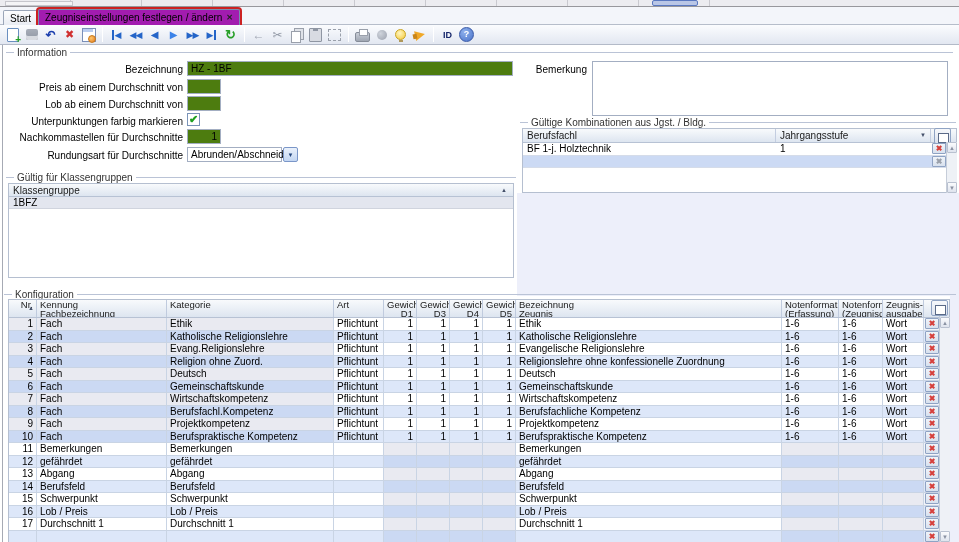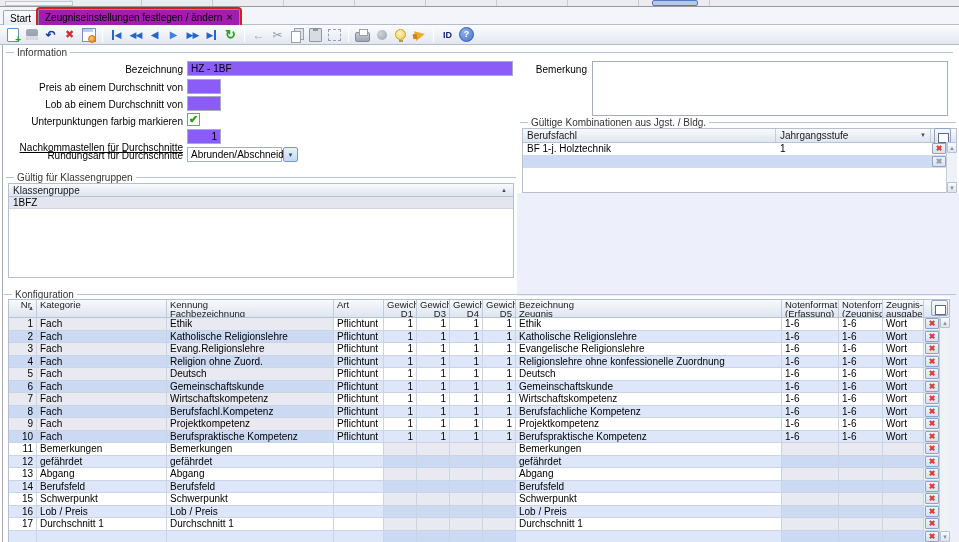--- a/index.html
+++ b/index.html
@@ -73,21 +73,21 @@
 
 .splitter { left:2px; top:45px; width:1px; height:497px; background:#a6aab4; }
 .lav { background:#edeffa; }
 
 
 .group-line { border-top:1px solid #bac3d6; }
 .group-title { position:absolute; top:-6px; left:8px; background:#fff; padding:0 3px; font-size:10px; color:#333; white-space:nowrap; }
 
 
 .flabel { position:absolute; text-align:right; font-size:10px; white-space:nowrap; }
-.tin { position:absolute; border:1px solid #a3aec2; height:15px; font:10px "Liberation Sans",sans-serif; padding:0 3px; background:#8b5cf6; }
+.tin { position:absolute; border:1px solid #a3aec2; height:15px; font:10px "Liberation Sans",sans-serif; padding:0 3px; background:#4d7c0f; }
 .tin.num { text-align:right; }
 .checkbox { position:absolute; width:13px; height:13px; border:1px solid #7a93b8; background:#fff; }
 .checkbox.checked::after { content:'✔'; color:#1fa01f; font-size:11px; line-height:11px; font-weight:bold; margin-left:1px; }
 .selbox { position:absolute; border:1px solid #a3aec2; background:#fff; height:15px; padding:1px 3px; font-size:10px; }
 .ddbtn { position:absolute; width:15px; height:15px; background:linear-gradient(#eaf1fb,#c3d6f2); border:1px solid #7a96c8;
   border-radius:2px; text-align:center; }
 .ddbtn::after { content:'▼'; font-size:6px; color:#24467e; line-height:13px; }
 .tarea { position:absolute; border:1px solid #a3aec2; background:#fff; resize:none; font:10px "Liberation Sans",sans-serif; }
 
 
@@ -199,21 +199,21 @@
 
 <span class="flabel" style="left:8px;top:82px;width:175px;">Preis ab einem Durchschnitt von</span>
 <input class="tin num" style="left: 187px; top: 79px; width: 34px;" value="">
 
 <span class="flabel" style="left:8px;top:99px;width:175px;">Lob ab einem Durchschnitt von</span>
 <input class="tin num" style="left: 187px; top: 96px; width: 34px;" value="">
 
 <span class="flabel" style="left:8px;top:116px;width:175px;">Unterpunktungen farbig markieren</span>
 <div class="checkbox checked" style="left:187px;top:113px;"></div>
 
-<span class="flabel" style="left:8px;top:142px;width:175px;text-decoration:underline;">Nachkommastellen für Durchschnitte</span>
+<span class="flabel" style="left:8px;top:132px;width:175px;">Nachkommastellen für Durchschnitte</span>
 <input class="tin num" style="left: 187px; top: 129px; width: 34px;" value="1">
 
 <span class="flabel" style="left:8px;top:150px;width:175px;">Rundungsart für Durchschnitte</span>
 <div class="selbox" style="left:187px;top:147px;width:95px;">
   <span>Abrunden/Abschneiden</span>
 </div>
 <div class="ddbtn" style="left:283px;top:147px;">
   <span></span>
 </div>
 
@@ -272,27 +272,27 @@
 
 <div class="abs group-line" style="left:4px;top:294px;width:952px;height:1px;">
   <span class="group-title">Konfiguration</span>
 </div>
 <div class="abs konfig-table">
   <div class="kf-grid kf-hrow thead">
       <div class="khcell col-nr">
         <div class="l1">Nr.</div>
         <div class="sortasc" style="position: absolute; right: 2px; top: 4px;">▲</div>
       </div>
-      <div class="khcell col-kategorie">
-        <div class="l1">Kategorie</div>
-      </div>
       <div class="khcell col-kennung">
         <div class="l1">Kennung</div>
         <div class="l2">Fachbezeichnung</div>
       </div>
+      <div class="khcell col-kategorie">
+        <div class="l1">Kategorie</div>
+      </div>
       <div class="khcell col-art">
         <div class="l1">Art</div>
       </div>
       <div class="khcell col-d1">
         <div class="l1">Gewicht</div>
         <div class="l2">D1</div>
       </div>
       <div class="khcell col-d3">
         <div class="l1">Gewicht</div>
         <div class="l2">D3</div>

